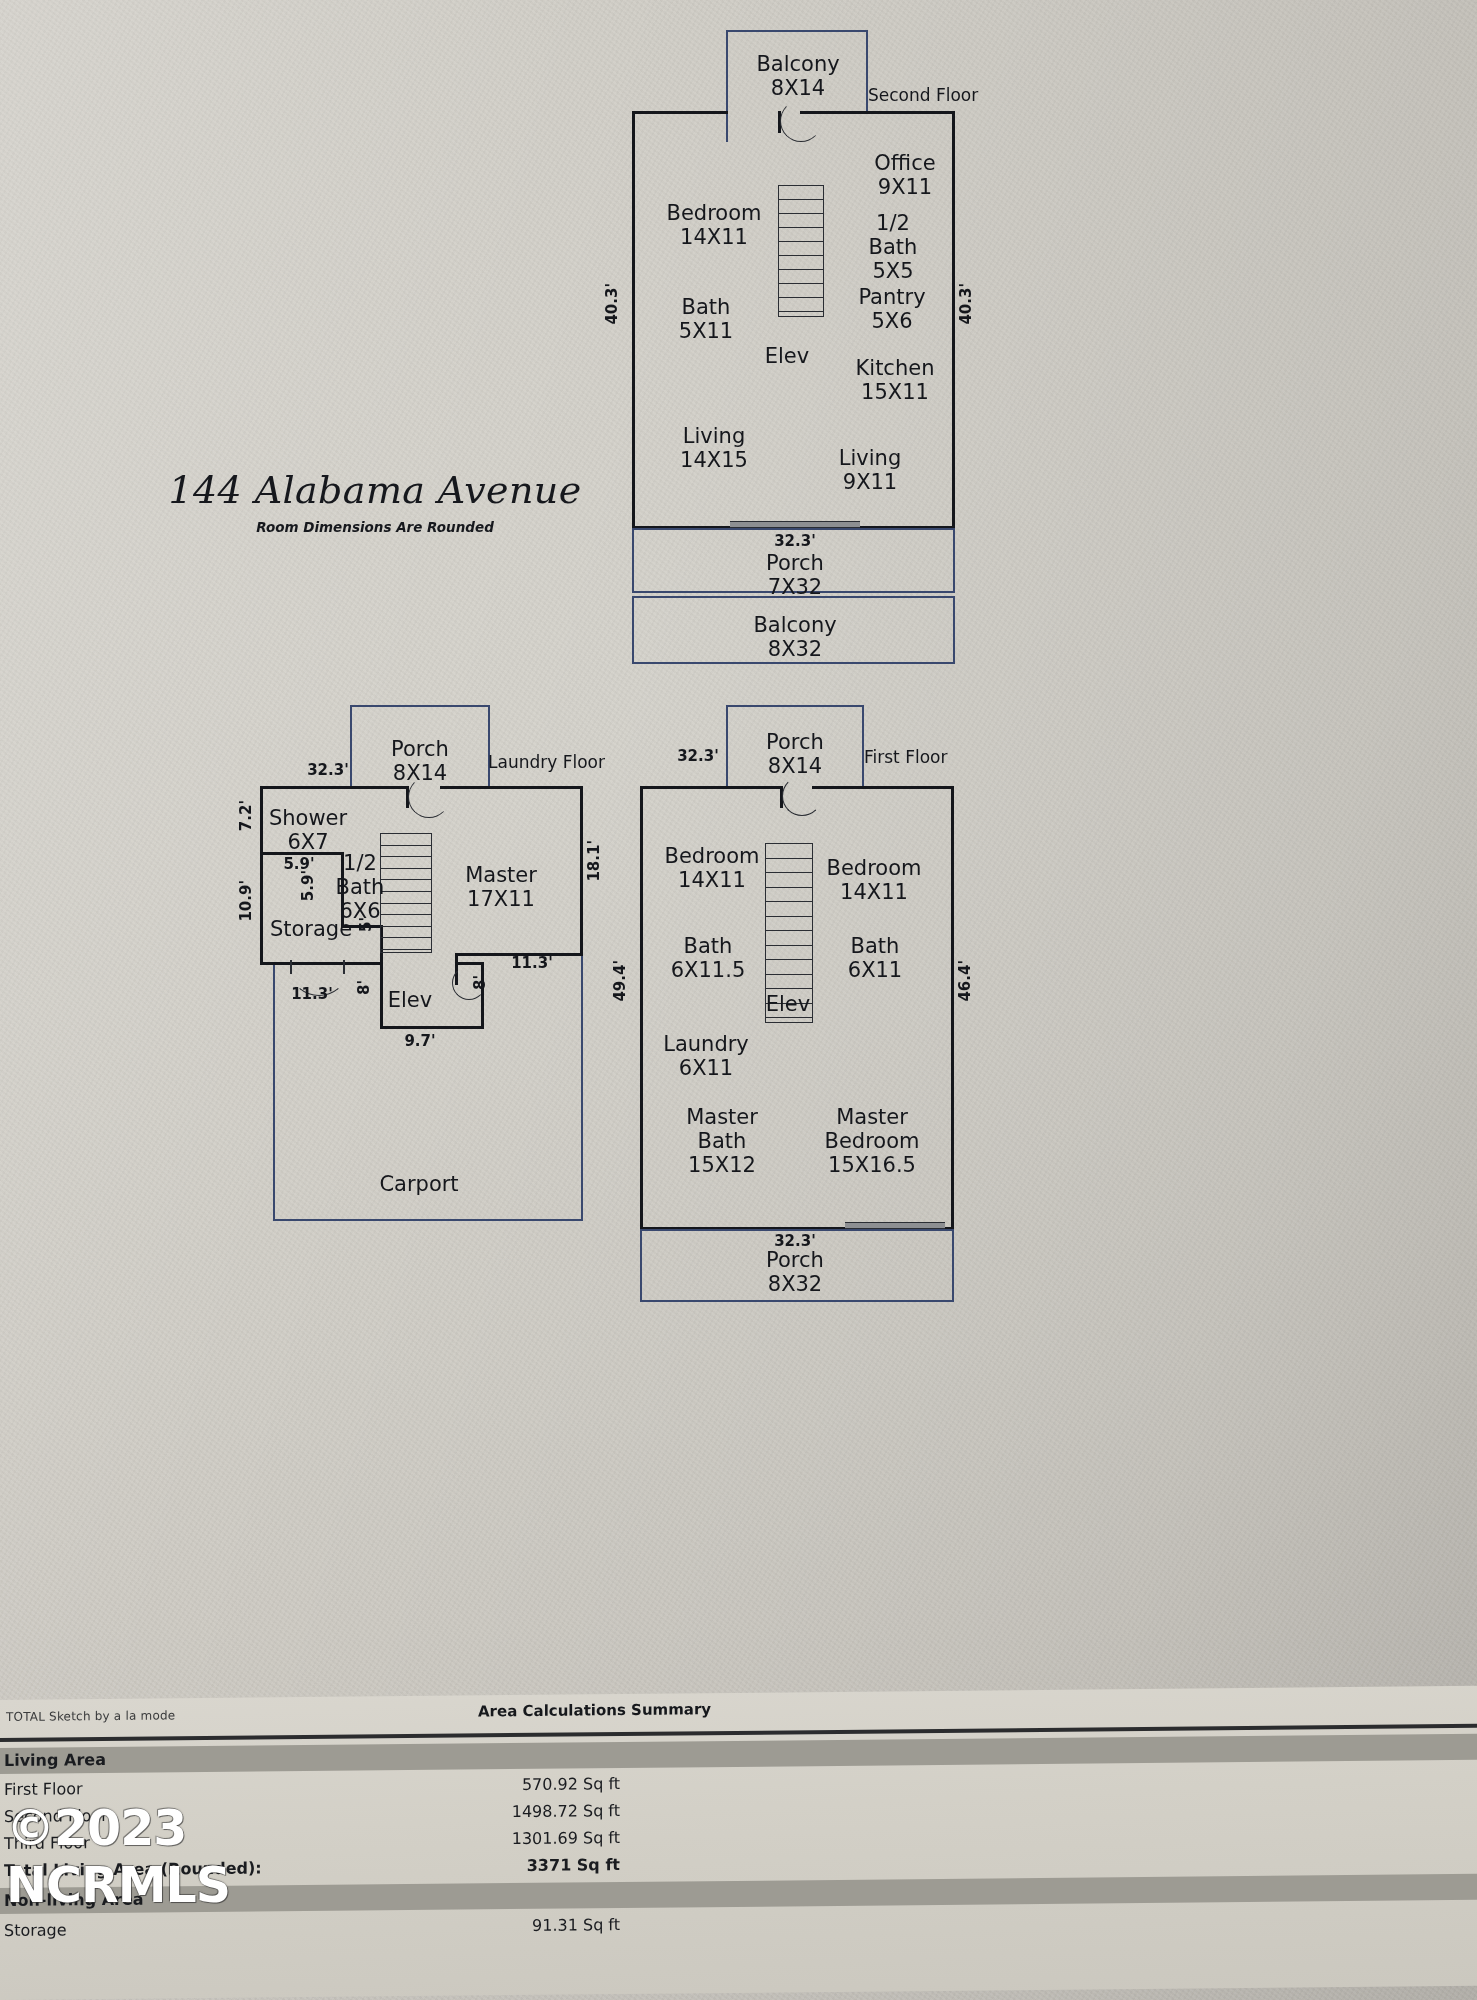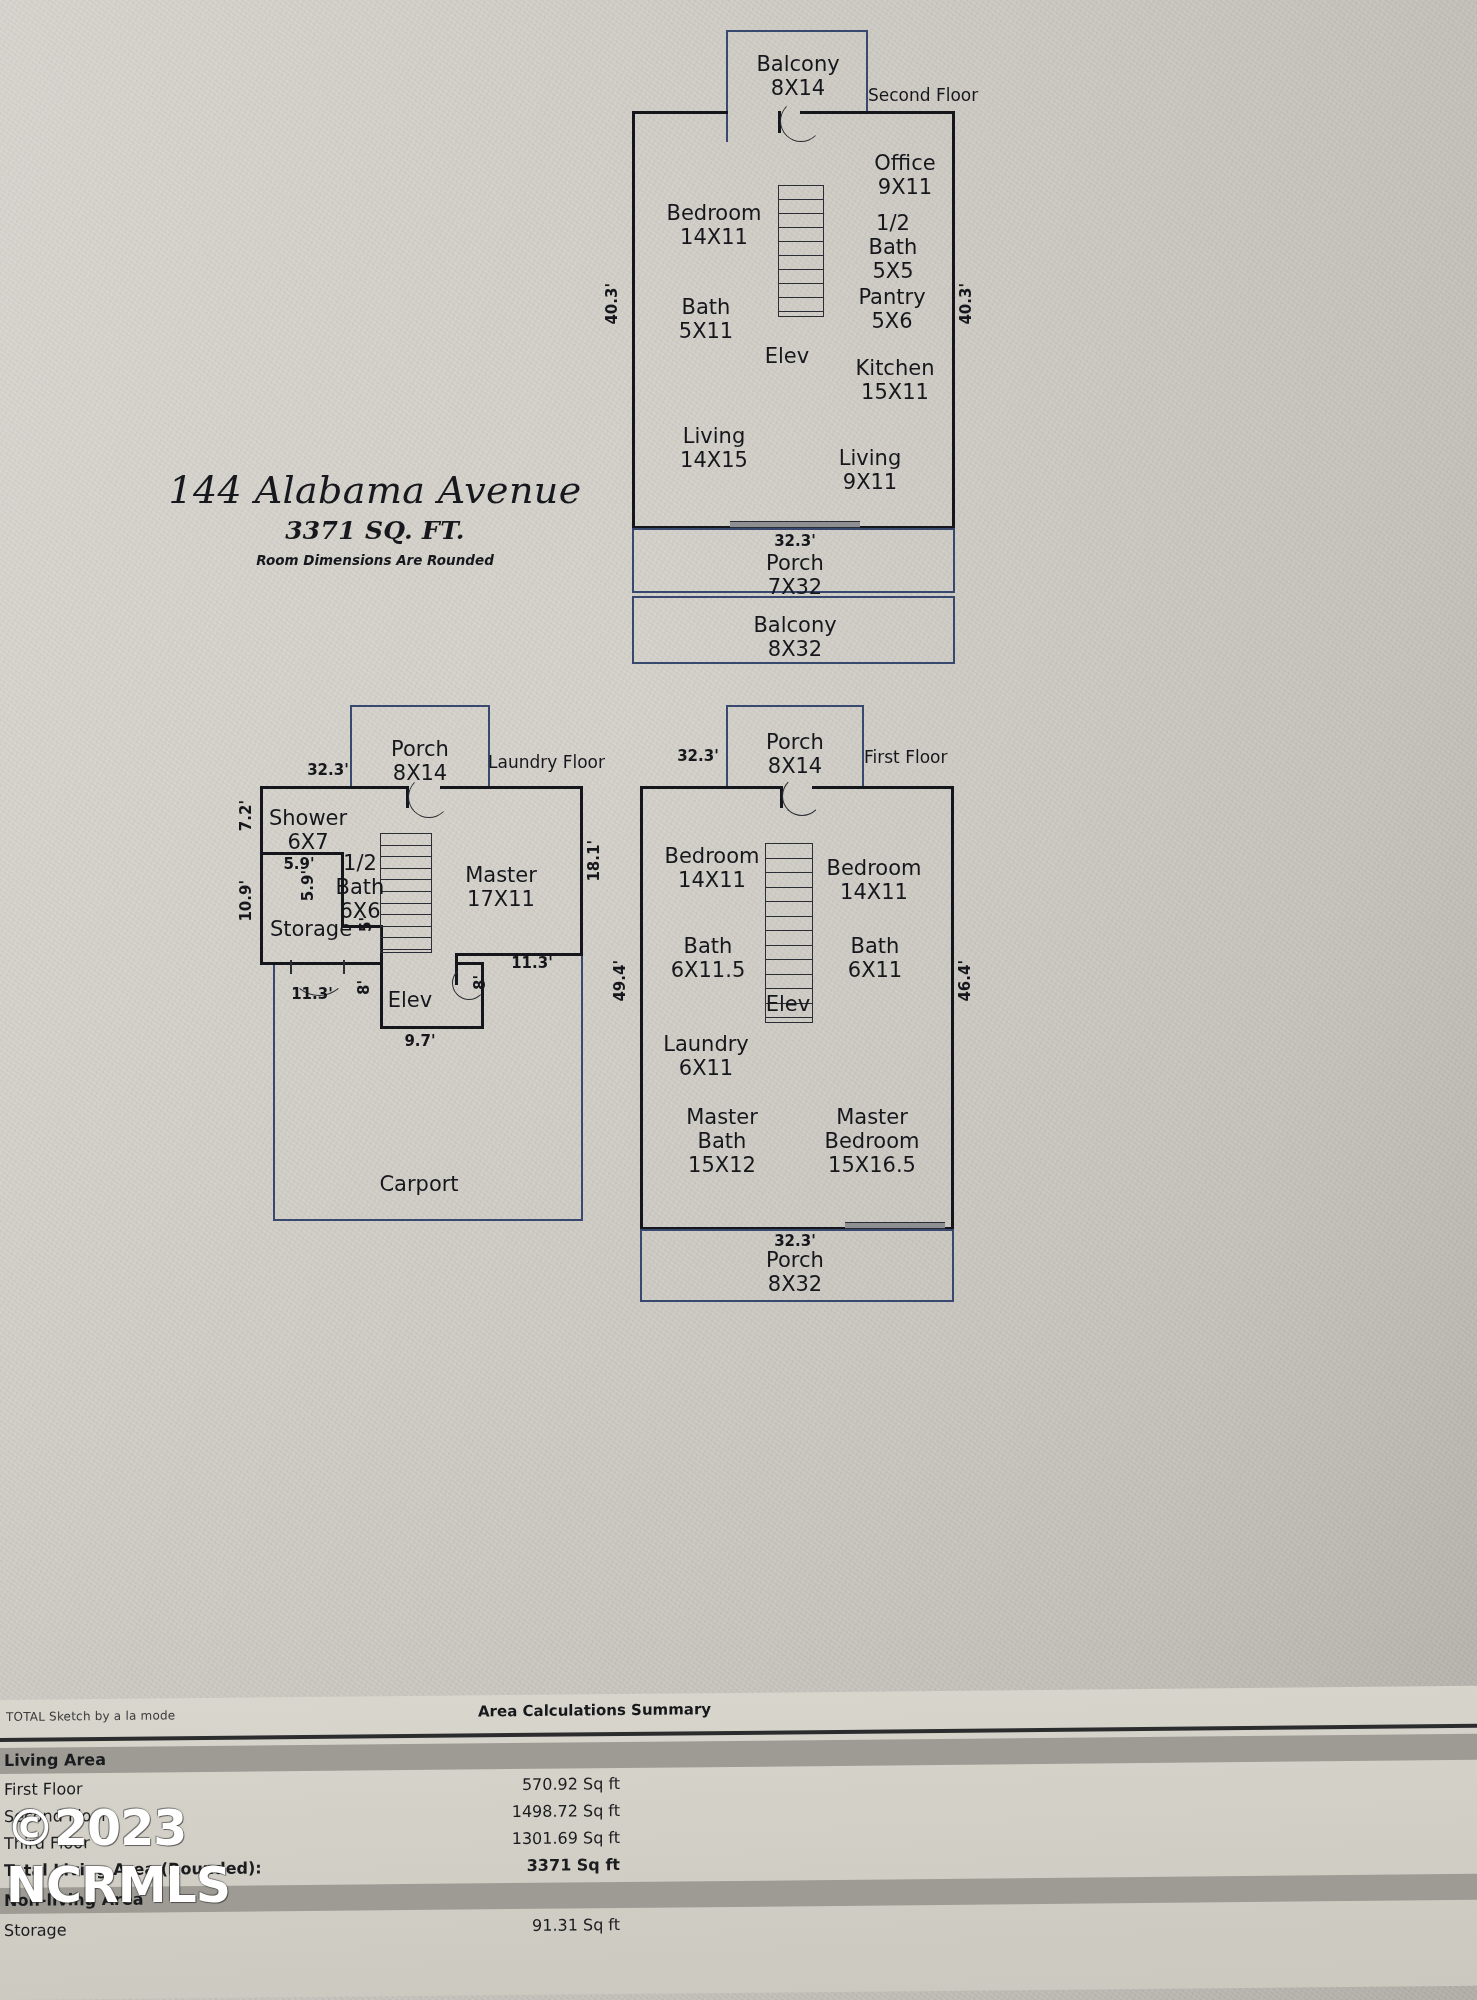--- a/index.html
+++ b/index.html
@@ -74,21 +74,20 @@
 </style>
 </head>
 <body>
 
 <div id="paper"></div>
 <div id="grain"></div>
 <div id="shade"></div>
 
 <div id="title-block">
   <div id="title-main">144 Alabama Avenue</div>
-  <div id="title-sq">3371 SQ. FT.</div>
   <div id="title-note">Room Dimensions Are Rounded</div>
 </div>
 
 <div class="abs" style="left:0;top:0;width:1477px;height:880px;">
 
   <div class="blueline" style="left:726px;top:30px;width:2px;height:112px;"></div>
   <div class="blueline" style="left:866px;top:30px;width:2px;height:82px;"></div>
   <div class="blueline" style="left:726px;top:30px;width:142px;height:2px;"></div>
   <div class="lbl rm" style="left:736px;top:52px;width:124px;">Balcony
 8X14</div>

